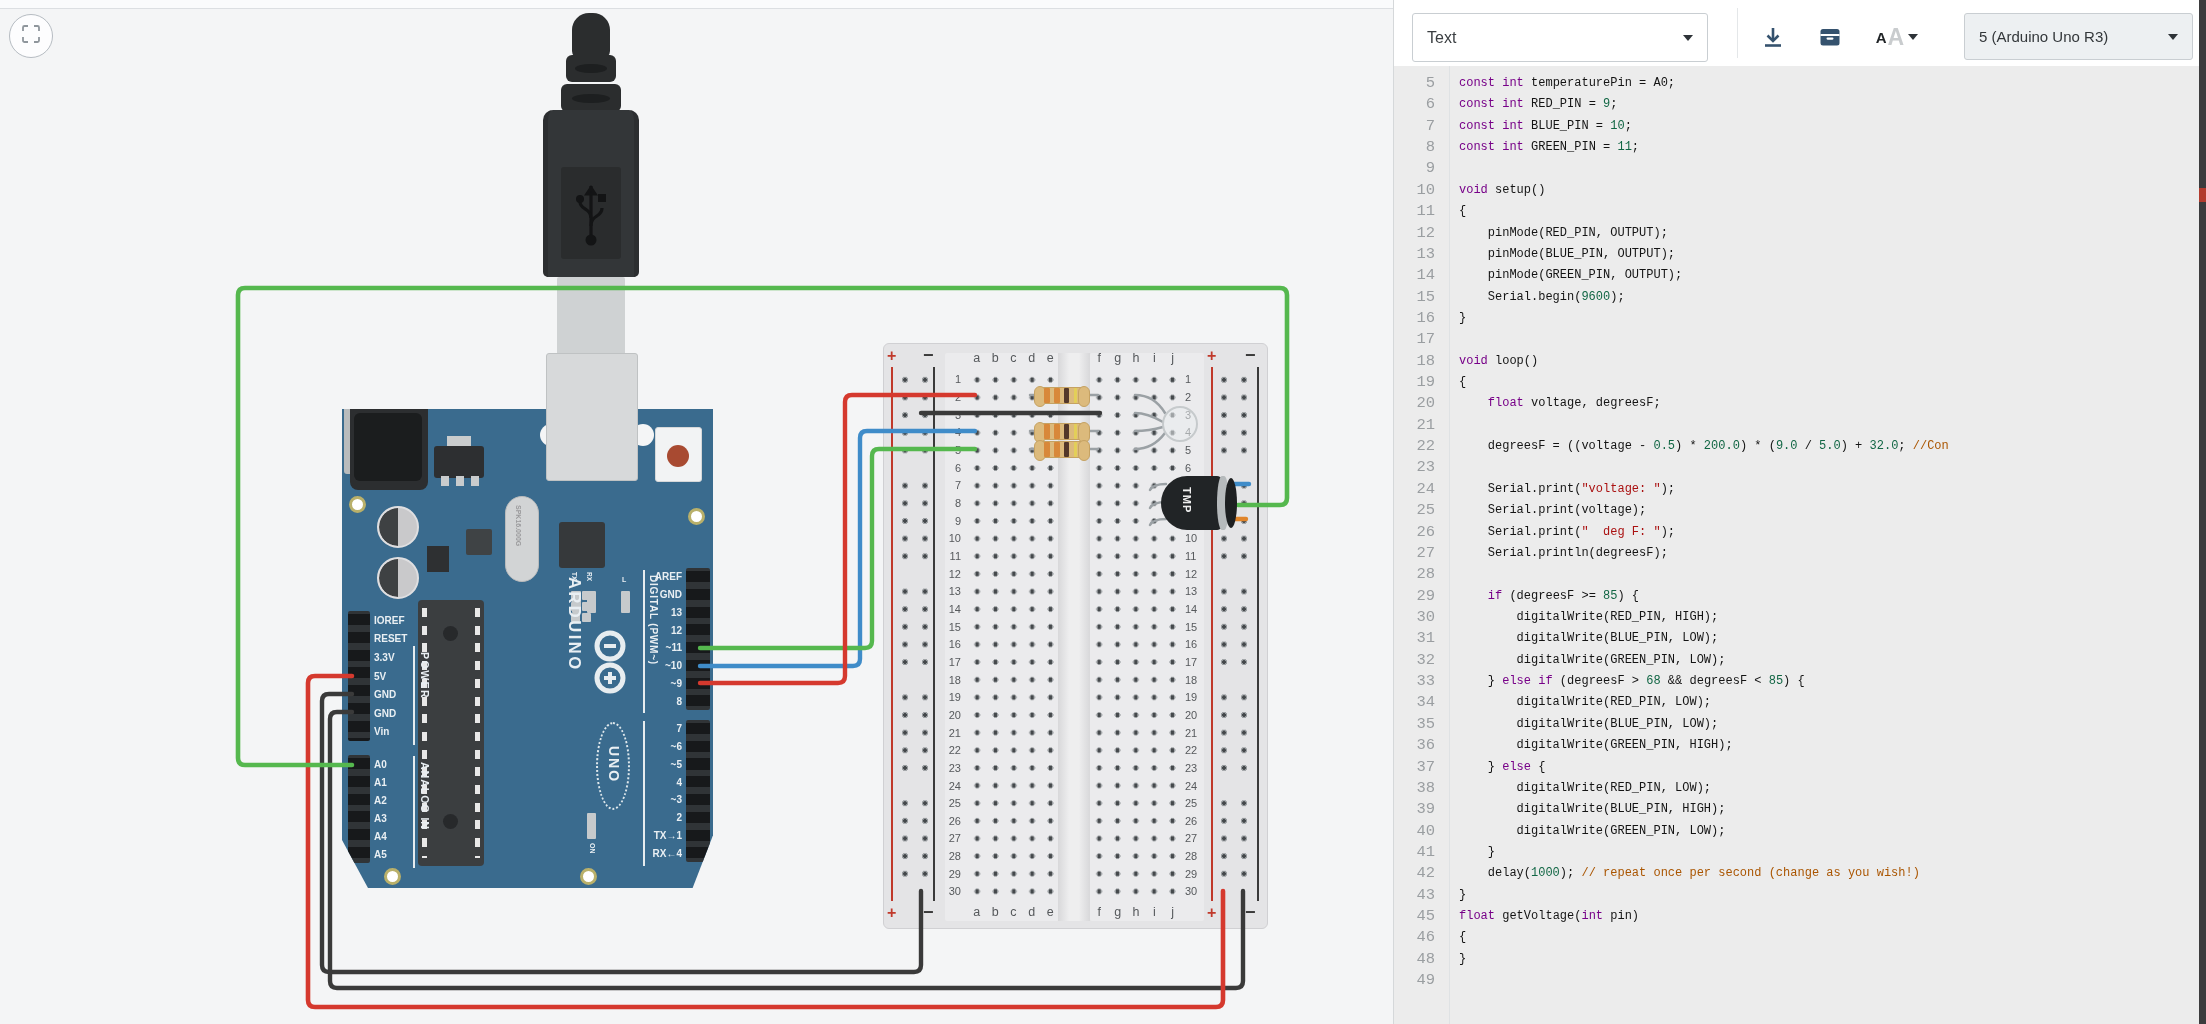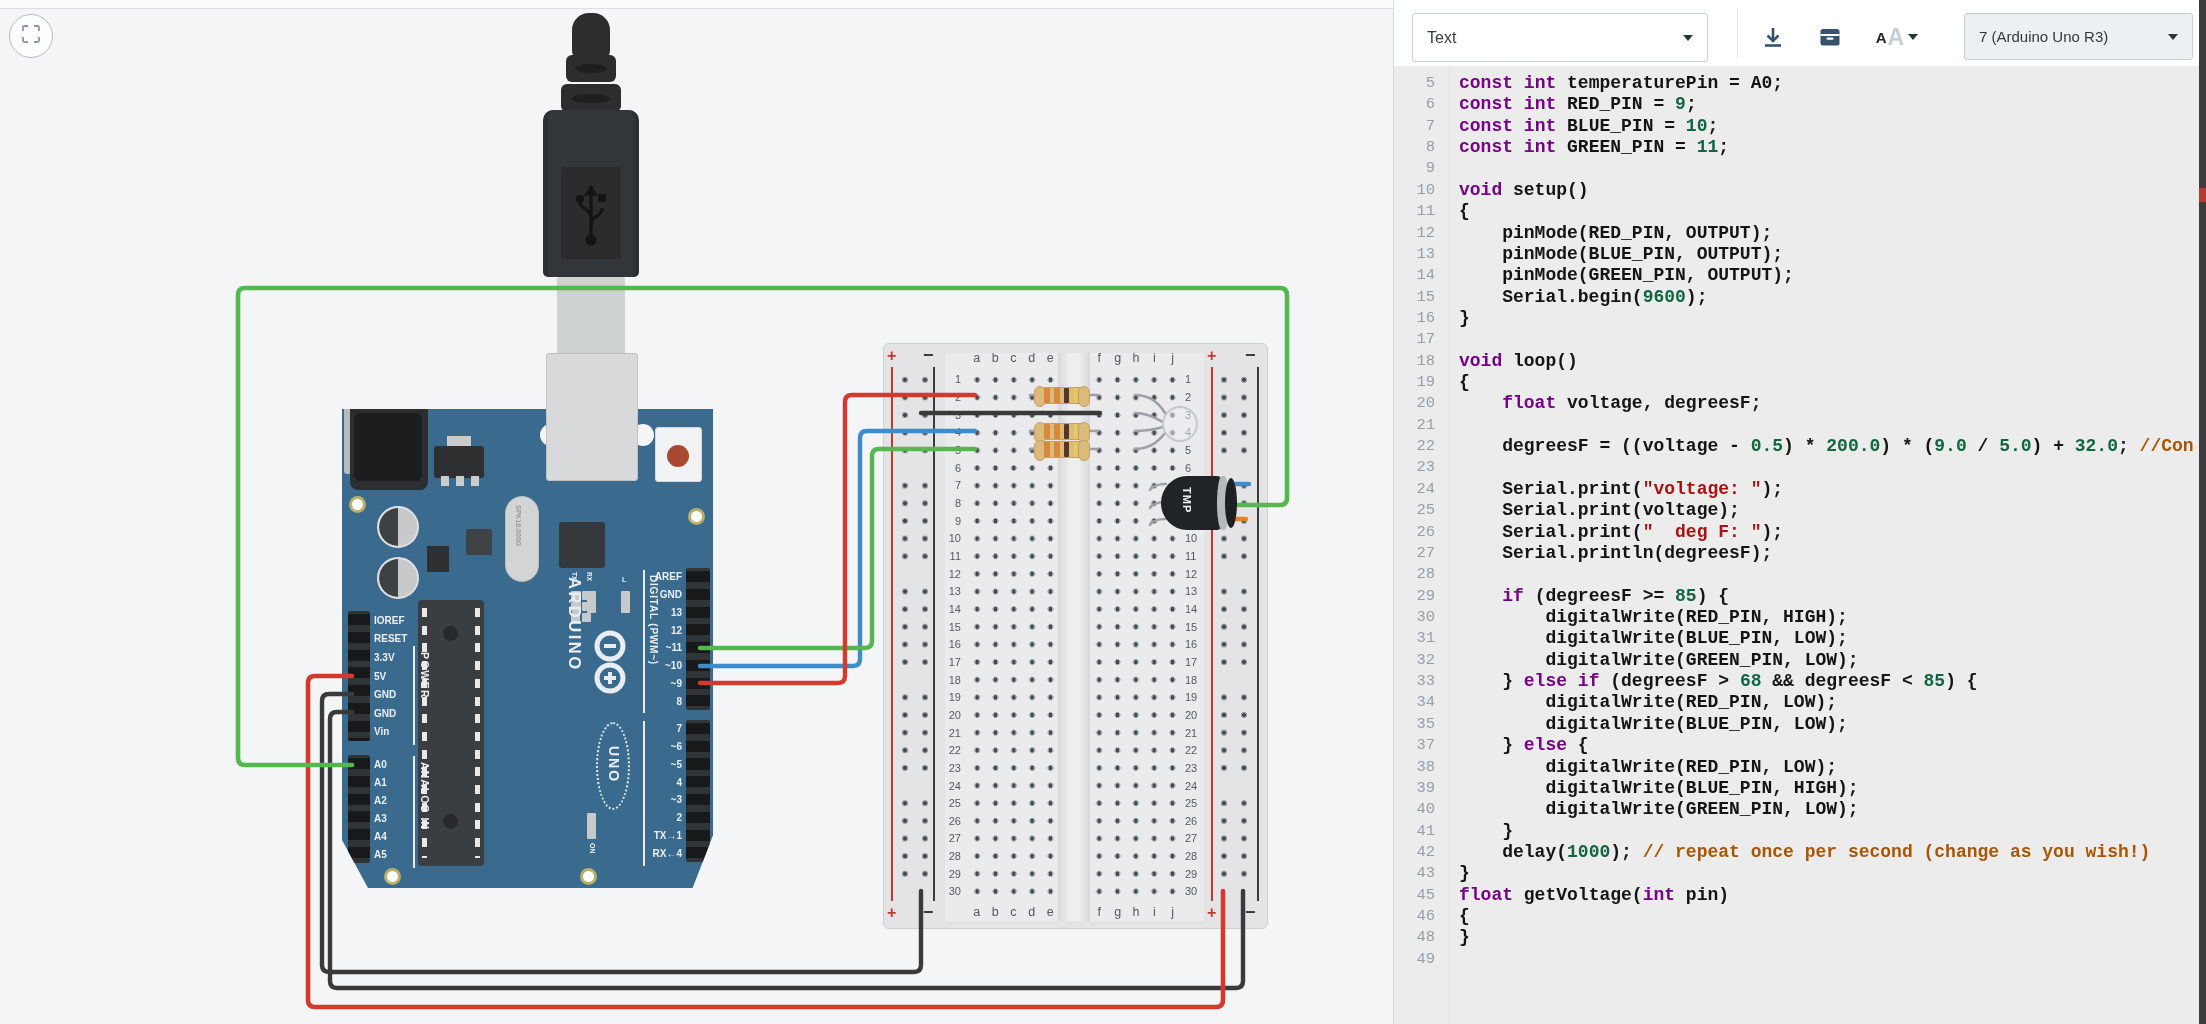--- a/index.html
+++ b/index.html
@@ -57,21 +57,21 @@
   
   #panel{left:1393px;top:0;width:813px;height:1024px;background:#ececec;border-left:1px solid #d5d8da;box-sizing:border-box;}
   #panel-header{position:absolute;left:0;top:0;width:100%;height:68px;background:#ffffff;border-bottom:1px solid #d6d9db;box-sizing:border-box;}
   .btn{position:absolute;display:flex;align-items:center;background:#fff;border:1px solid #c9ced2;border-radius:3px;box-sizing:border-box;cursor:pointer;}
   .iconbtn{position:absolute;display:flex;align-items:center;justify-content:center;cursor:pointer;}
   .caret{width:0;height:0;border-left:5px solid transparent;border-right:5px solid transparent;border-top:6px solid #2e3338;}
   #code{position:absolute;left:0;top:66px;width:100%;bottom:0;background:#ececec;padding-top:7px;overflow:hidden;}
   #gutter-sep{position:absolute;left:55px;top:66px;bottom:0;width:1px;background:#dfe2e4;}
   .cl{display:flex;height:21.37px;line-height:21.37px;white-space:pre;}
   .ln{width:41px;text-align:right;color:#9a9ea1;font-family:"Liberation Mono",monospace;font-size:15.5px;flex:none;}
-  .lc{padding-left:24px;font-family:"Liberation Mono",monospace;font-weight:700;font-size:18px;color:#141414;flex:none;}
+  .lc{padding-left:24px;font-family:"Liberation Mono",monospace;font-weight:400;font-size:12px;color:#141414;flex:none;}
   .sk{color:#770088;} .sn{color:#116644;} .ss{color:#aa1111;} .sc{color:#aa5500;}
   #mini{left:2199px;top:0;width:7px;height:1024px;background:#3b3b3d;z-index:60;}
   #mini i{position:absolute;left:0;width:7px;height:14px;top:188px;background:#b23b2e;}
 </style>
 </head>
 <body>
 
 <div id="app">
 
   <div id="canvas" class="abs">
@@ -448,21 +448,21 @@
           <rect x="3.5" y="10" width="19" height="2" fill="#ffffff"></rect>
           <rect x="9.5" y="13.5" width="7" height="2.2" rx="1.1" fill="#ffffff"></rect>
         </svg>
       </div>
       <div class="iconbtn" style="left:470px;top:14px;width:66px;height:46px;">
         <span style="font-size:15px;font-weight:bold;color:#202427;">A</span>
         <span style="font-size:23px;font-weight:bold;color:#c9ccce;margin:0 4px 0 1px;">A</span>
         <span class="caret"></span>
       </div>
       <div class="btn" style="left:570px;top:13px;width:229px;height:47px;padding:0 14px;background:#edf0f2;">
-        <span style="font-size:15px;color:#33373a;">7 (Arduino Uno R3)</span>
+        <span style="font-size:15px;color:#33373a;">5 (Arduino Uno R3)</span>
         <span class="caret" style="margin-left:auto;"></span>
       </div>
     </div>
 
     <div id="code">
       <div>
           <div class="cl"><span class="ln">5</span><span class="lc"><span class="sk">const</span><span> </span><span class="sk">int</span><span> temperaturePin = A0;</span></span></div>
           <div class="cl"><span class="ln">6</span><span class="lc"><span class="sk">const</span><span> </span><span class="sk">int</span><span> RED_PIN = </span><span class="sn">9</span><span>;</span></span></div>
           <div class="cl"><span class="ln">7</span><span class="lc"><span class="sk">const</span><span> </span><span class="sk">int</span><span> BLUE_PIN = </span><span class="sn">10</span><span>;</span></span></div>
           <div class="cl"><span class="ln">8</span><span class="lc"><span class="sk">const</span><span> </span><span class="sk">int</span><span> GREEN_PIN = </span><span class="sn">11</span><span>;</span></span></div>
@@ -486,20 +486,21 @@
           <div class="cl"><span class="ln">26</span><span class="lc"><span>    Serial.print(</span><span class="ss">"  deg F: "</span><span>);</span></span></div>
           <div class="cl"><span class="ln">27</span><span class="lc"><span>    Serial.println(degreesF);</span></span></div>
           <div class="cl"><span class="ln">28</span><span class="lc"></span></div>
           <div class="cl"><span class="ln">29</span><span class="lc"><span>    </span><span class="sk">if</span><span> (degreesF &gt;= </span><span class="sn">85</span><span>) {</span></span></div>
           <div class="cl"><span class="ln">30</span><span class="lc"><span>        digitalWrite(RED_PIN, HIGH);</span></span></div>
           <div class="cl"><span class="ln">31</span><span class="lc"><span>        digitalWrite(BLUE_PIN, LOW);</span></span></div>
           <div class="cl"><span class="ln">32</span><span class="lc"><span>        digitalWrite(GREEN_PIN, LOW);</span></span></div>
           <div class="cl"><span class="ln">33</span><span class="lc"><span>    } </span><span class="sk">else</span><span> </span><span class="sk">if</span><span> (degreesF &gt; </span><span class="sn">68</span><span> &amp;&amp; degreesF &lt; </span><span class="sn">85</span><span>) {</span></span></div>
           <div class="cl"><span class="ln">34</span><span class="lc"><span>        digitalWrite(RED_PIN, LOW);</span></span></div>
           <div class="cl"><span class="ln">35</span><span class="lc"><span>        digitalWrite(BLUE_PIN, LOW);</span></span></div>
+          <div class="cl"><span class="ln">36</span><span class="lc"><span>        digitalWrite(GREEN_PIN, HIGH);</span></span></div>
           <div class="cl"><span class="ln">37</span><span class="lc"><span>    } </span><span class="sk">else</span><span> {</span></span></div>
           <div class="cl"><span class="ln">38</span><span class="lc"><span>        digitalWrite(RED_PIN, LOW);</span></span></div>
           <div class="cl"><span class="ln">39</span><span class="lc"><span>        digitalWrite(BLUE_PIN, HIGH);</span></span></div>
           <div class="cl"><span class="ln">40</span><span class="lc"><span>        digitalWrite(GREEN_PIN, LOW);</span></span></div>
           <div class="cl"><span class="ln">41</span><span class="lc"><span>    }</span></span></div>
           <div class="cl"><span class="ln">42</span><span class="lc"><span>    delay(</span><span class="sn">1000</span><span>); </span><span class="sc">// repeat once per second (change as you wish!)</span></span></div>
           <div class="cl"><span class="ln">43</span><span class="lc"><span>}</span></span></div>
           <div class="cl"><span class="ln">45</span><span class="lc"><span class="sk">float</span><span> getVoltage(</span><span class="sk">int</span><span> pin)</span></span></div>
           <div class="cl"><span class="ln">46</span><span class="lc"><span>{</span></span></div>
           <div class="cl"><span class="ln">48</span><span class="lc"><span>}</span></span></div>

